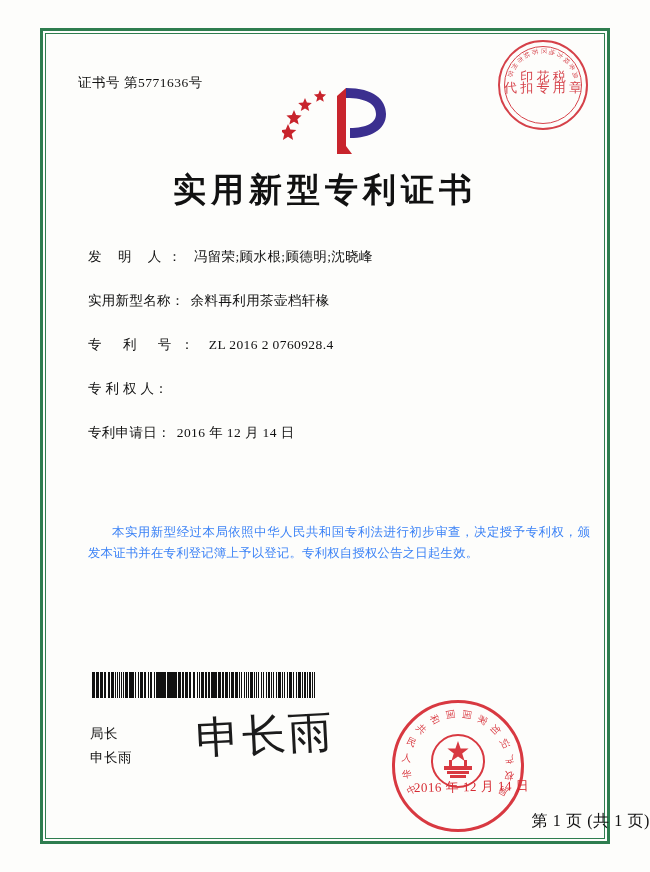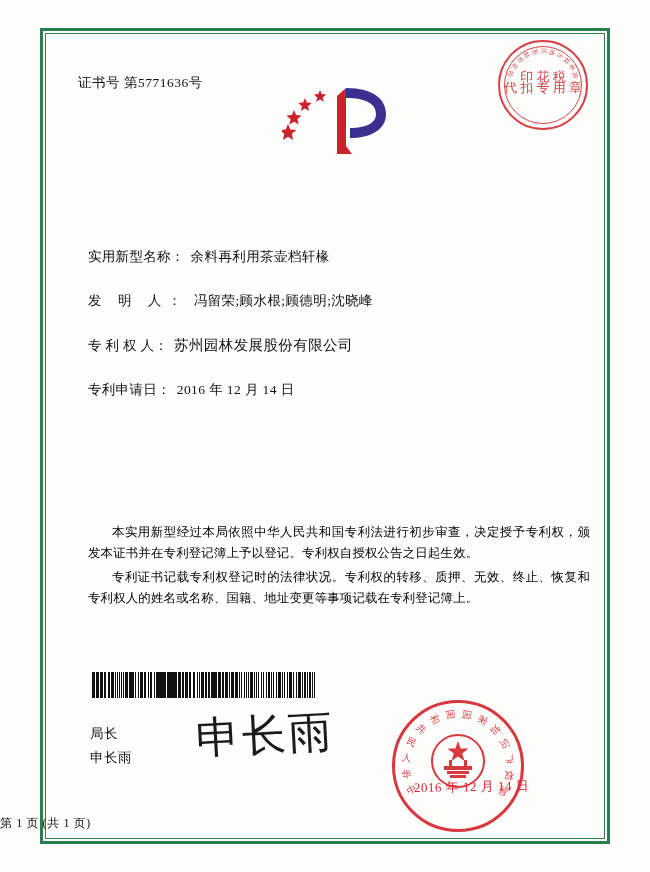--- a/index.html
+++ b/index.html
@@ -150,21 +150,21 @@
 
   
   .paras {
     position: absolute;
     left: 88px;
     right: 60px;
     top: 522px;
     font-size: 12.4px;
     line-height: 21px;
     text-align: justify;
-    color: #000000;
+    color: #3b82f6;
   }
   .paras p {
     margin: 0 0 3px 0;
     text-indent: 24px;
     letter-spacing: 0.2px;
   }
 
   
   .barcode {
     position: absolute;
@@ -243,22 +243,22 @@
     letter-spacing: 0.5px;
     transform: rotate(-1deg);
   }
 
   
   .footer {
     position: absolute;
     left: 0;
     right: 0;
     bottom: 40px;
-    text-align: left;
-    font-size: 12px;
+    text-align: right;
+    font-size: 16px;
     letter-spacing: 0.6px;
     color: #111;
   }
 </style>
 </head>
 <body>
 
 <div class="page">
 
   <div class="border-outer"></div>
@@ -297,43 +297,46 @@
         <polygon points="38,10 39.7,14.1 44.1,14.5 40.7,17.4 41.8,21.8 38,19.4 34.2,21.8 35.3,17.4 31.9,14.5 36.3,14.1"></polygon>
       </g>
 
       <polygon points="55,74 55,16 64,8 64,74" fill="#c8242c"></polygon>
       <polygon points="55,74 70,74 64,66 55,66" fill="#c8242c"></polygon>
 
       <path d="M64,8 C92,8 104,20 104,34 C104,50 88,58 68,58 L68,48 C84,48 94,43 94,34 C94,24 84,18 64,18 Z" fill="#3b2f8f"></path>
     </svg>
   </div>
 
+  <div class="main-title">实用新型专利证书</div>
 
   <div class="fields" id="fields">
+      <div class="field-row">
+        <span class="field-label spread-3">发 明 人：</span>
+        <span class="field-value">冯留荣;顾水根;顾德明;沈晓峰</span>
+      </div>
       <div class="field-row">
         <span class="field-label">实用新型名称：</span>
         <span class="field-value">余料再利用茶壶档轩椽</span>
       </div>
       <div class="field-row">
-        <span class="field-label spread-3">发 明 人：</span>
-        <span class="field-value">冯留荣;顾水根;顾德明;沈晓峰</span>
+        <span class="field-label spread-2">专 利 号：</span>
+        <span class="field-value">ZL 2016 2 0760928.4</span>
       </div>
       <div class="field-row owner">
         <span class="field-label">专 利 权 人：</span>
-        <span class="field-value">苏州园林发展股份有限公司</span>
       </div>
       <div class="field-row">
         <span class="field-label">专利申请日：</span>
         <span class="field-value">2016 年 12 月 14 日</span>
       </div>
     </div>
 
   <div class="paras" id="paras">
       <p>本实用新型经过本局依照中华人民共和国专利法进行初步审查，决定授予专利权，颁发本证书并在专利登记簿上予以登记。专利权自授权公告之日起生效。</p>
-      <p>专利证书记载专利权登记时的法律状况。专利权的转移、质押、无效、终止、恢复和专利权人的姓名或名称、国籍、地址变更等事项记载在专利登记簿上。</p>
     </div>
 
   <div class="barcode" id="barcode">
       <i style="width: 3px; margin-right: 1.4px;"></i>
       <i style="width: 3px; margin-right: 1.4px;"></i>
       <i style="width: 3px; margin-right: 1.4px;"></i>
       <i style="width: 3px; margin-right: 1.4px;"></i>
       <i style="width: 3px; margin-right: 0.8px;"></i>
       <i style="width: 3px; margin-right: 0.8px;"></i>
       <i style="width: 1.4px; margin-right: 0.8px;"></i>

